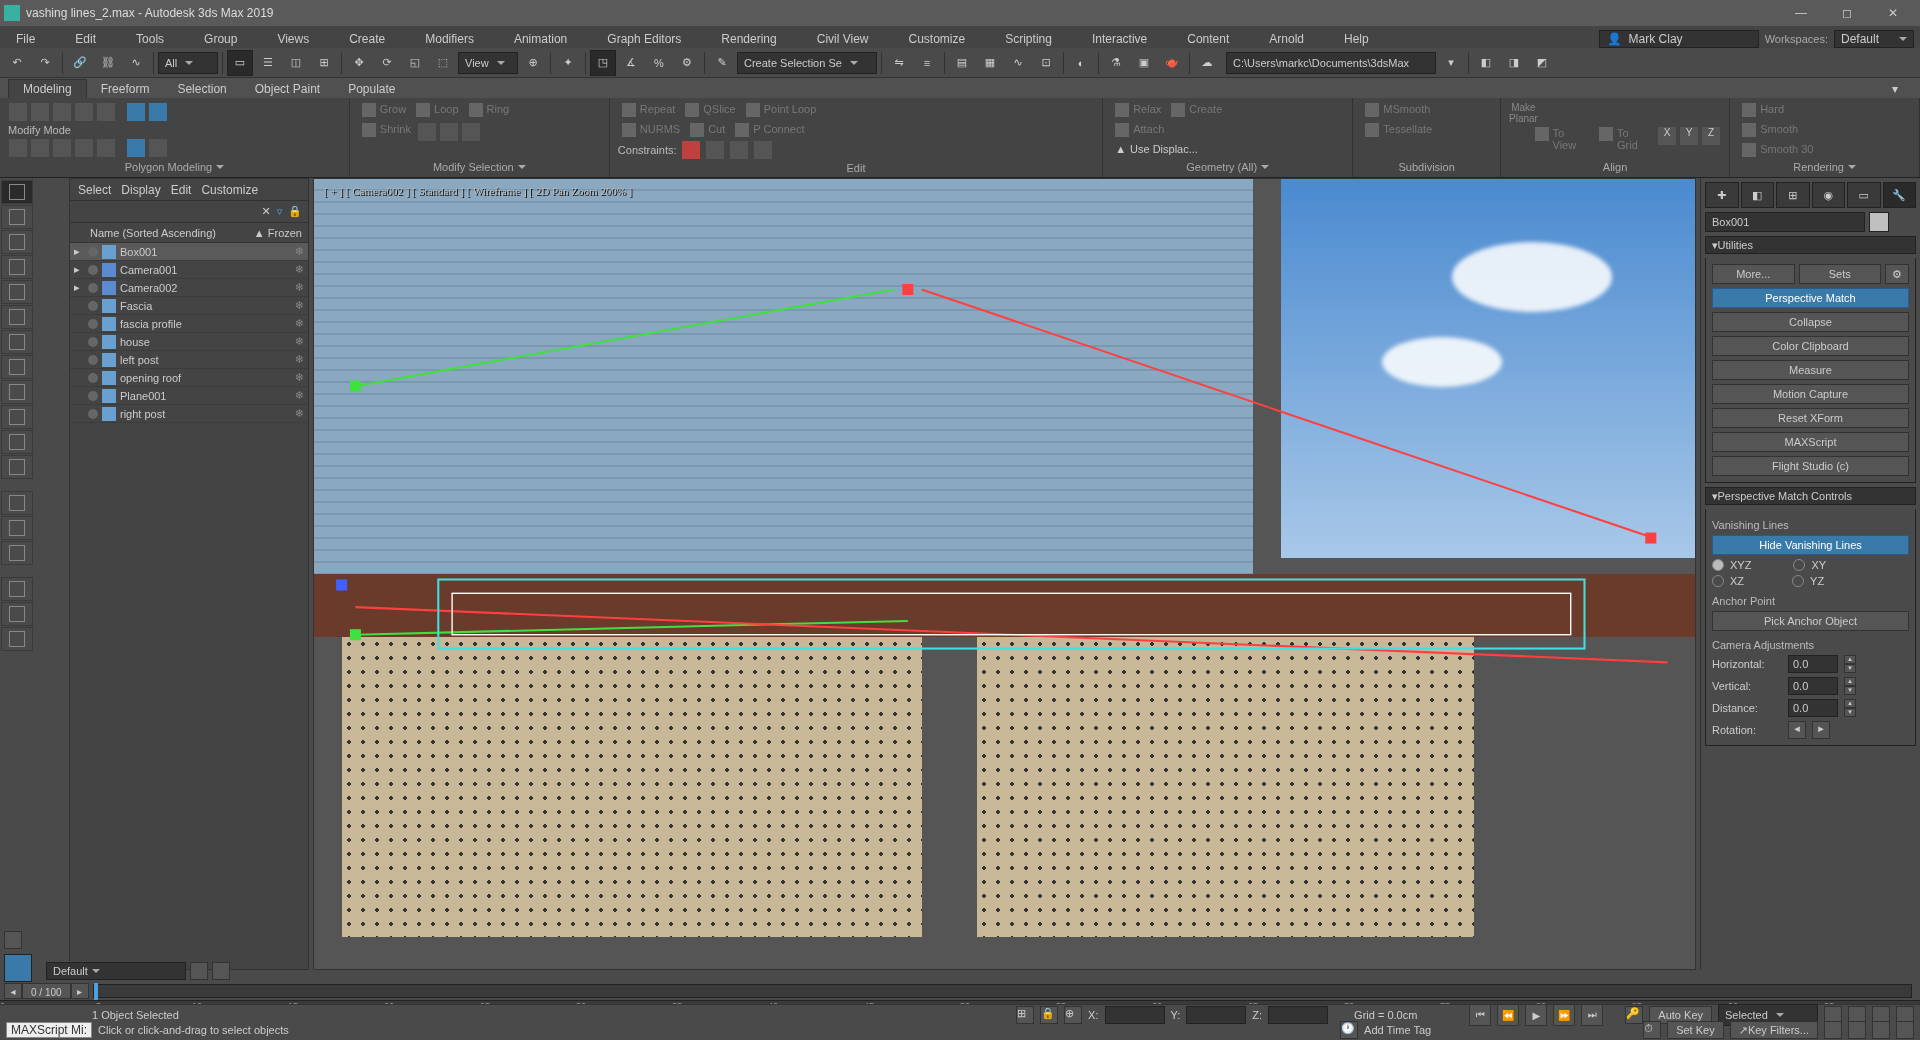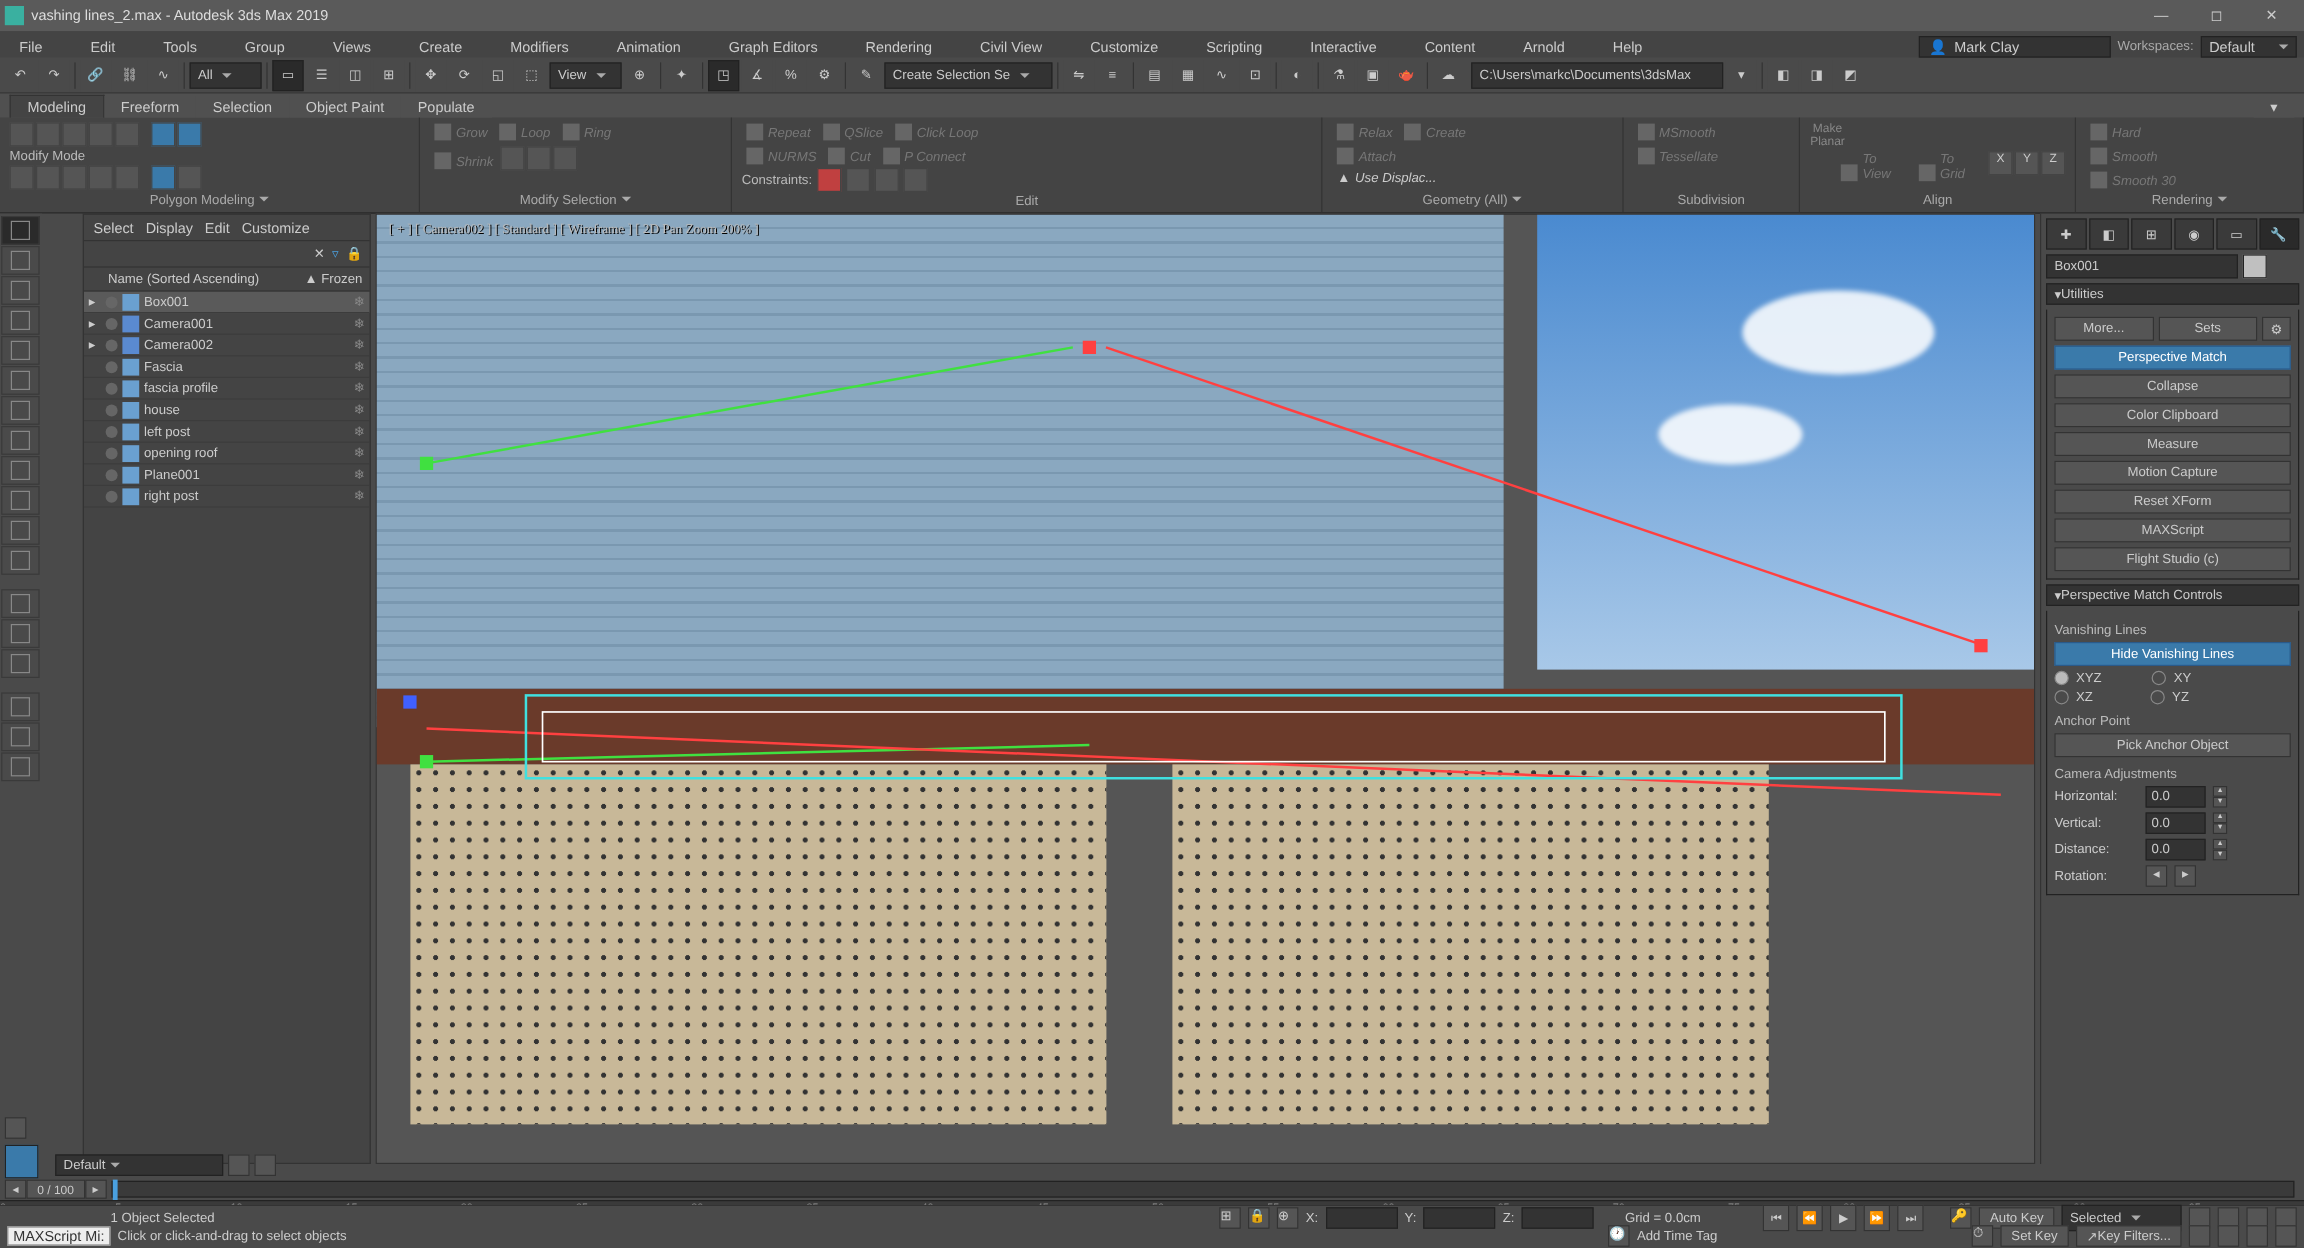--- a/index.html
+++ b/index.html
@@ -20,21 +20,21 @@
 .sep { width:1px; height:22px; background:#333; margin:0 2px; }
 .seldrop { background:#333; border:1px solid #222; height:22px; padding:0 6px; display:flex; align-items:center; gap:4px; min-width:60px; }
 .pathbox { background:#333; border:1px solid #222; height:22px; padding:0 6px; display:flex; align-items:center; width:210px; margin-left:4px; }
 .ribbontabs { height:20px; background:#505050; display:flex; align-items:flex-end; padding:0 8px; }
 .rtab { padding:2px 14px; font-size:12px; background:#505050; color:#ccc; }
 .rtab.active { background:#444; border-top:1px solid #333; border-left:1px solid #333; border-right:1px solid #333; }
 .ribbon { height:80px; background:#444; border-bottom:1px solid #222; display:flex; }
 .rgroup { border-right:1px solid #333; padding:4px 8px; display:flex; flex-direction:column; position:relative; min-width:90px; }
 .rgroup .body { flex:1; display:flex; flex-wrap:wrap; gap:2px; align-content:flex-start; }
 .rgroup .glabel { font-size:11px; color:#aaa; text-align:center; padding-top:2px; }
-.gbtn { padding:1px 4px; color:#888; font-size:11px; display:flex; align-items:flex-end; gap:4px;font-style:italic; }
+.gbtn { padding:1px 4px; color:#888; font-size:11px; display:flex; align-items:flex-start; gap:4px; }
 .gbtn .gi { width:14px; height:14px; background:#666; }
 .gbtn.dim { color:#777; }
 .smbtn { width:20px; height:20px; background:#555; border:1px solid #444; }
 .main { position:absolute; top:178px; left:0; right:0; bottom:70px; display:flex; }
 .leftcol { width:69px; background:#4a4a4a; display:flex; }
 .lefticons { width:35px; background:#4a4a4a; display:flex; flex-direction:column; gap:1px; padding-top:2px; }
 .libtn { width:32px; height:24px; background:#4a4a4a; border:1px solid #3a3a3a; display:flex; align-items:center; justify-content:center; margin:0 1px; }
 .libtn.sel { background:#2a2a2a; }
 .libtn .ic { width:16px; height:16px; border:1px solid #888; }
 .scenepanel { width:240px; background:#444; border:1px solid #333; display:flex; flex-direction:column; }
@@ -260,21 +260,21 @@
       <div class="gbtn dim">
           <span class="gi"></span>
           <span>Repeat</span>
         </div>
       <div class="gbtn dim">
           <span class="gi"></span>
           <span>QSlice</span>
         </div>
       <div class="gbtn dim">
           <span class="gi"></span>
-          <span>Click Loop</span>
+          <span>Point Loop</span>
         </div>
       <div style="width:100%"></div>
       <div class="gbtn dim">
           <span class="gi"></span>
           <span>NURMS</span>
         </div>
       <div class="gbtn dim">
           <span class="gi"></span>
           <span>Cut</span>
         </div>

